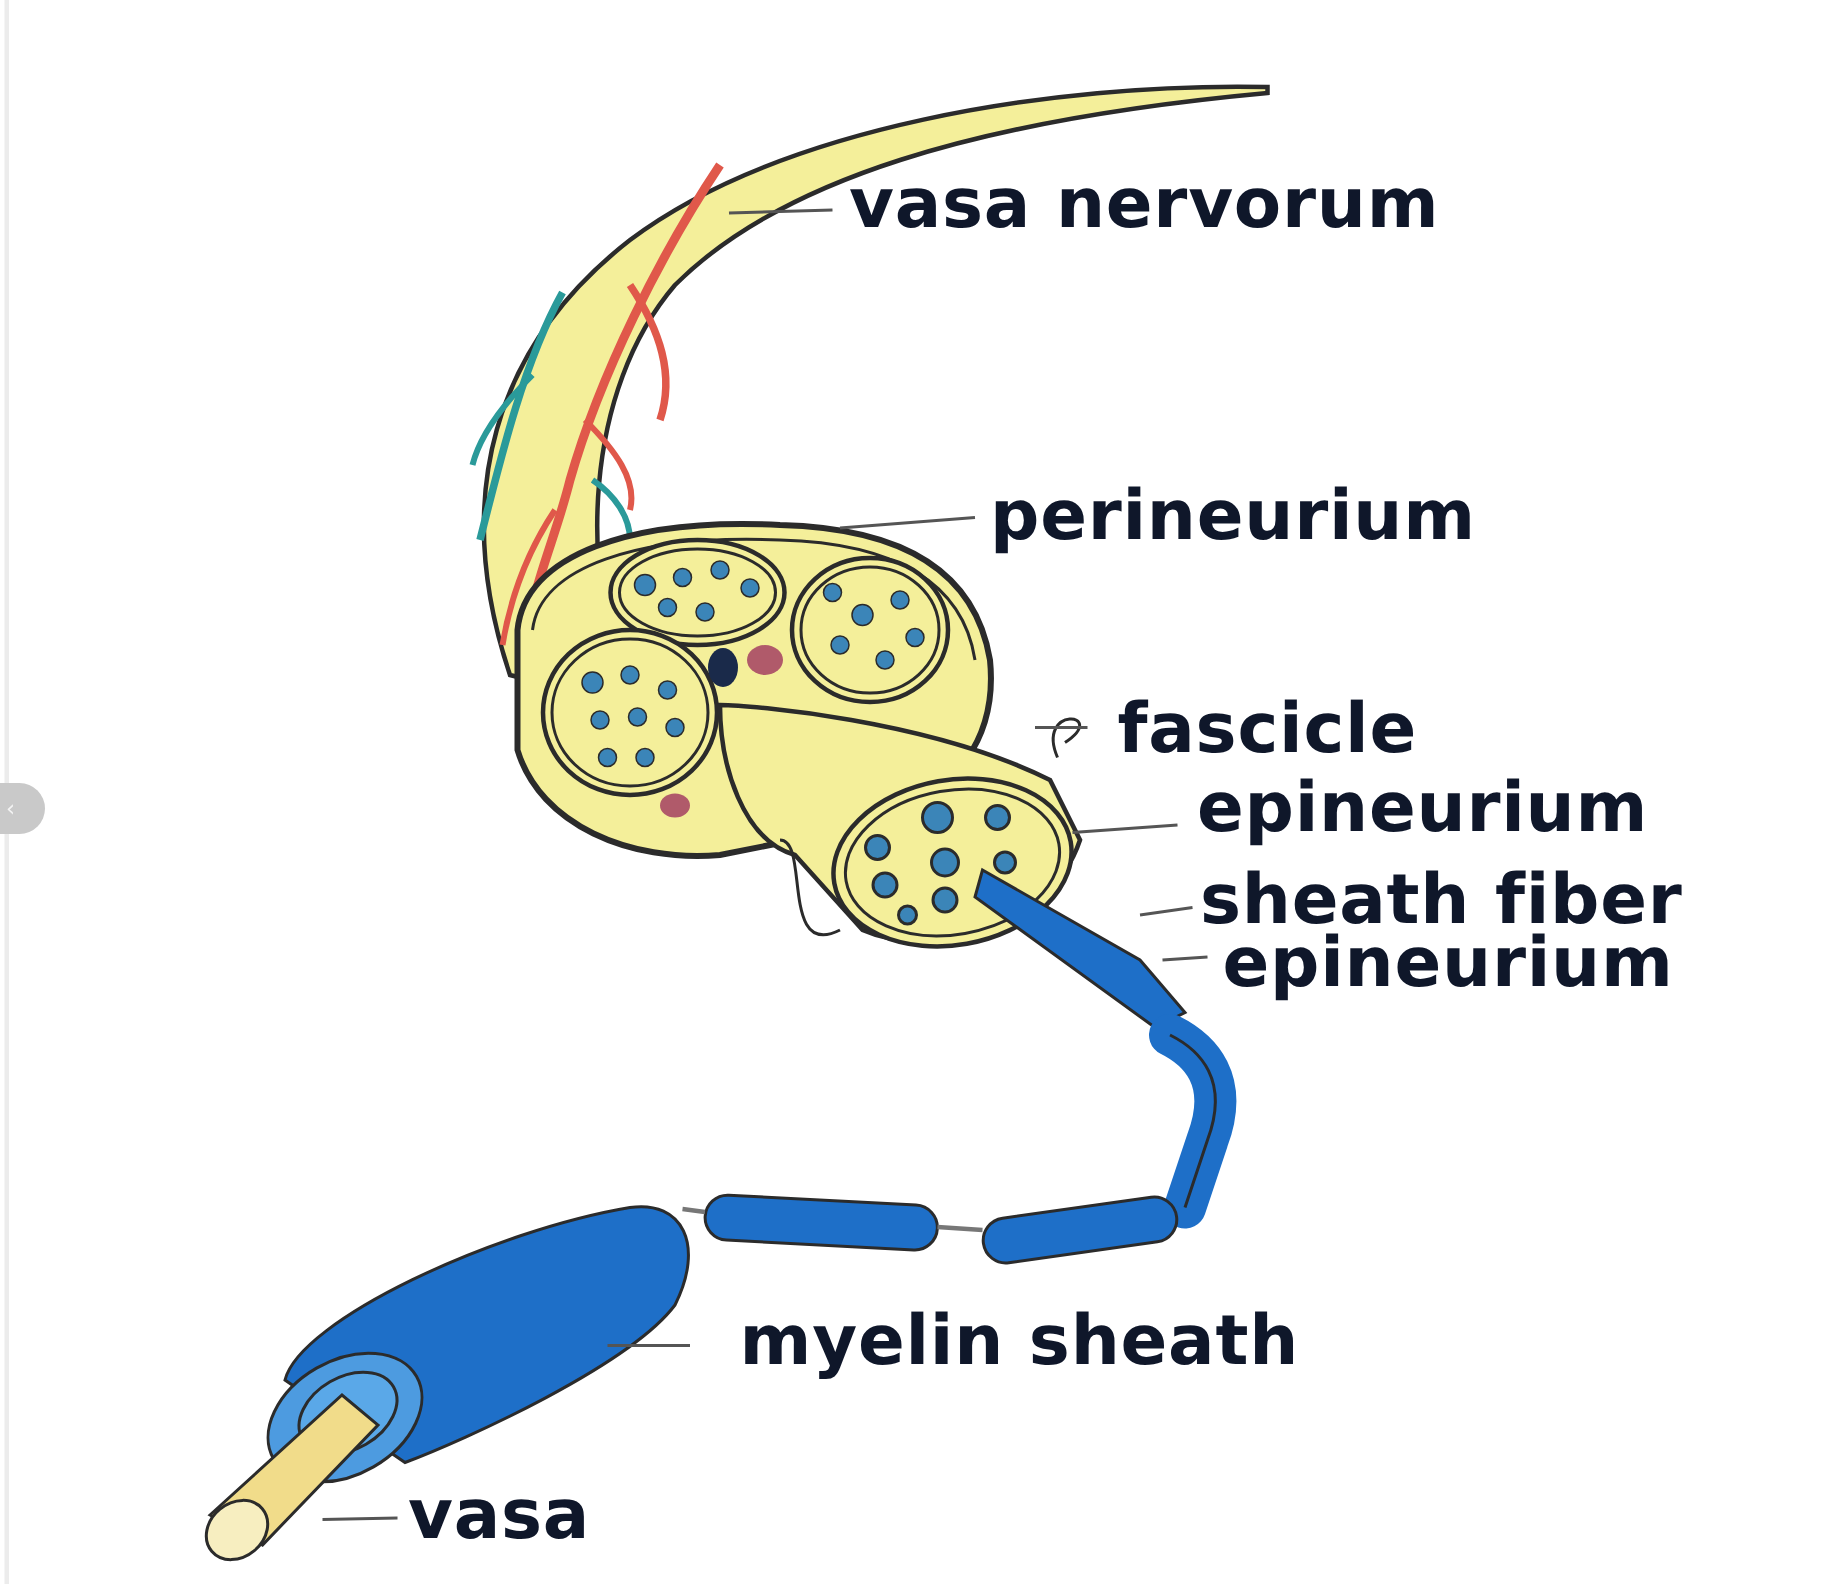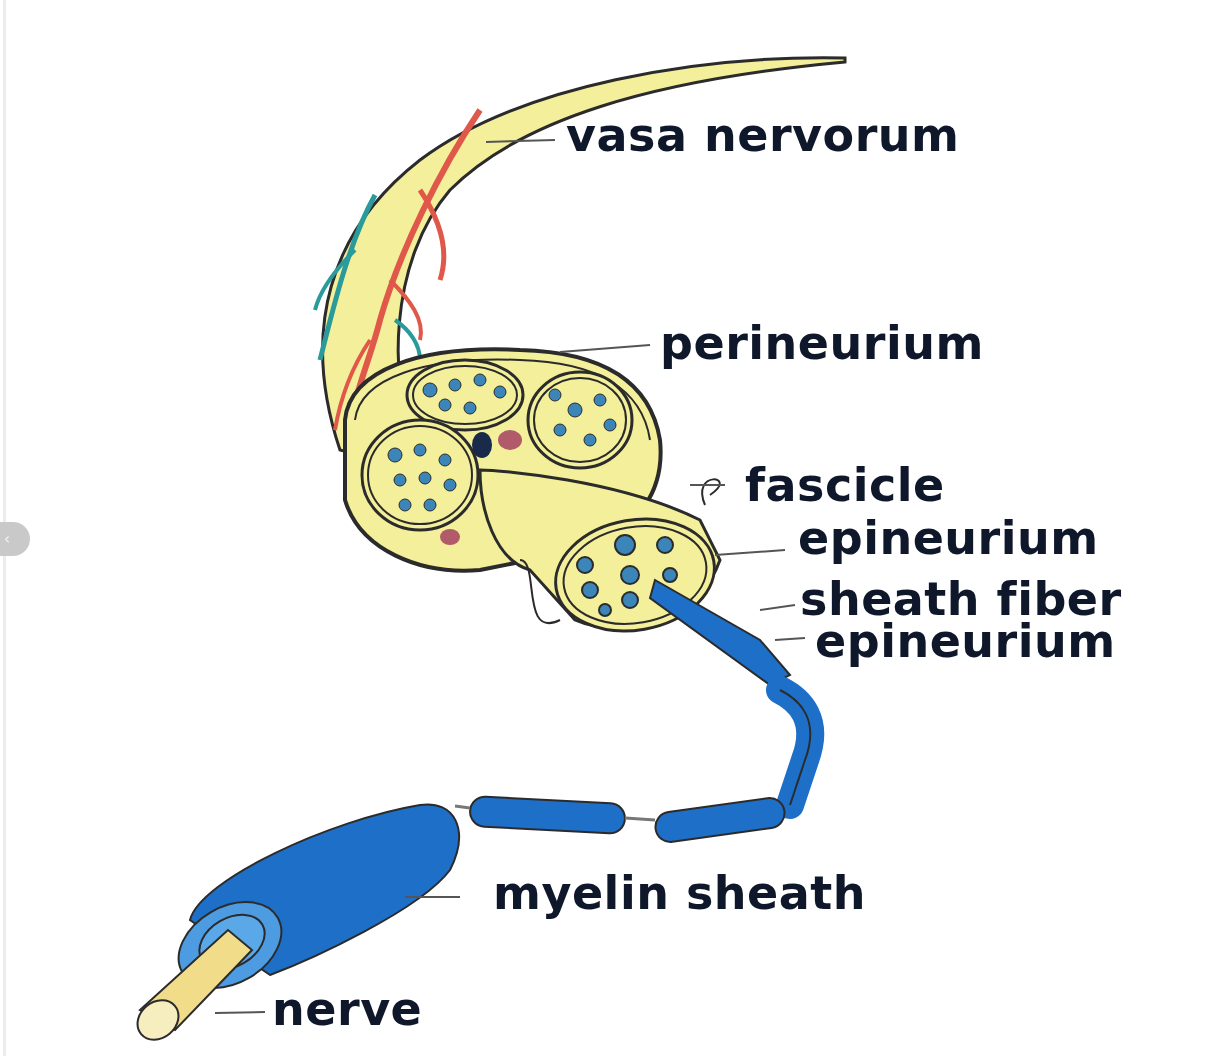--- a/index.html
+++ b/index.html
@@ -128,13 +128,13 @@
   </g>
 </svg>
 
 <div class="label" style="left:566px; top:112px;">vasa nervorum</div>
 <div class="label" style="left:660px; top:320px;">perineurium</div>
 <div class="label" style="left:745px; top:462px;">fascicle</div>
 <div class="label" style="left:798px; top:515px;">epineurium</div>
 <div class="label" style="left:800px; top:576px;">sheath fiber</div>
 <div class="label" style="left:815px; top:618px;">epineurium</div>
 <div class="label" style="left:465px; top:870px;margin-left:28px;">myelin sheath</div>
-<div class="label" style="left:272px; top:986px;">nerve</div>
+<div class="label" style="left:272px; top:986px;">vasa</div>
 
 </body></html>

